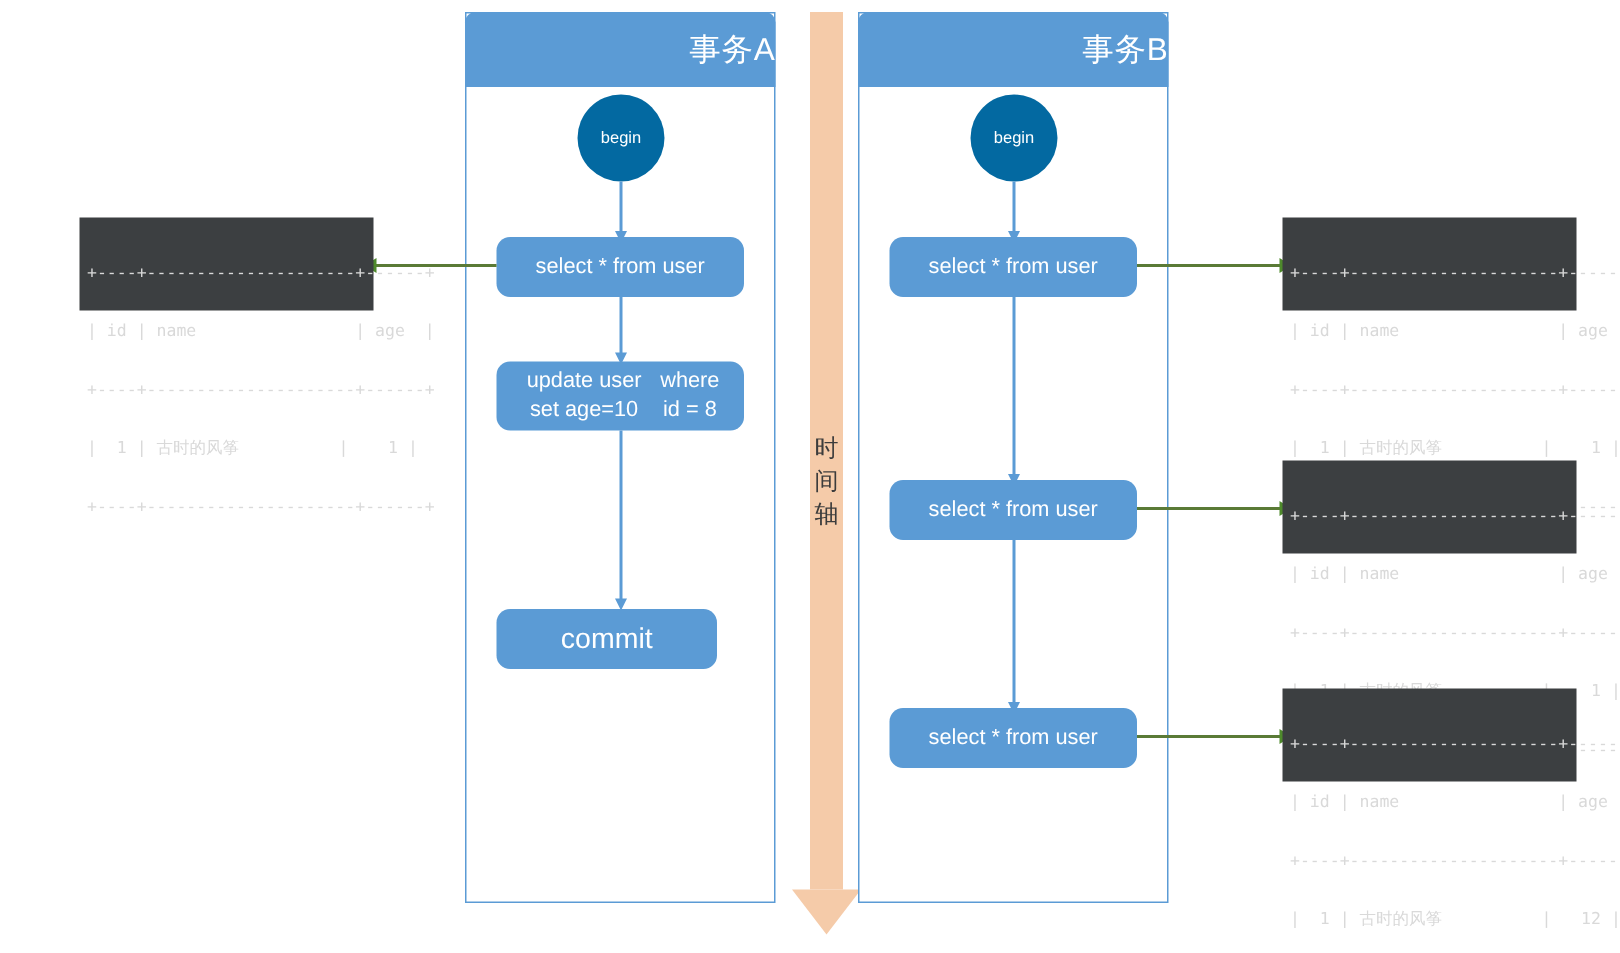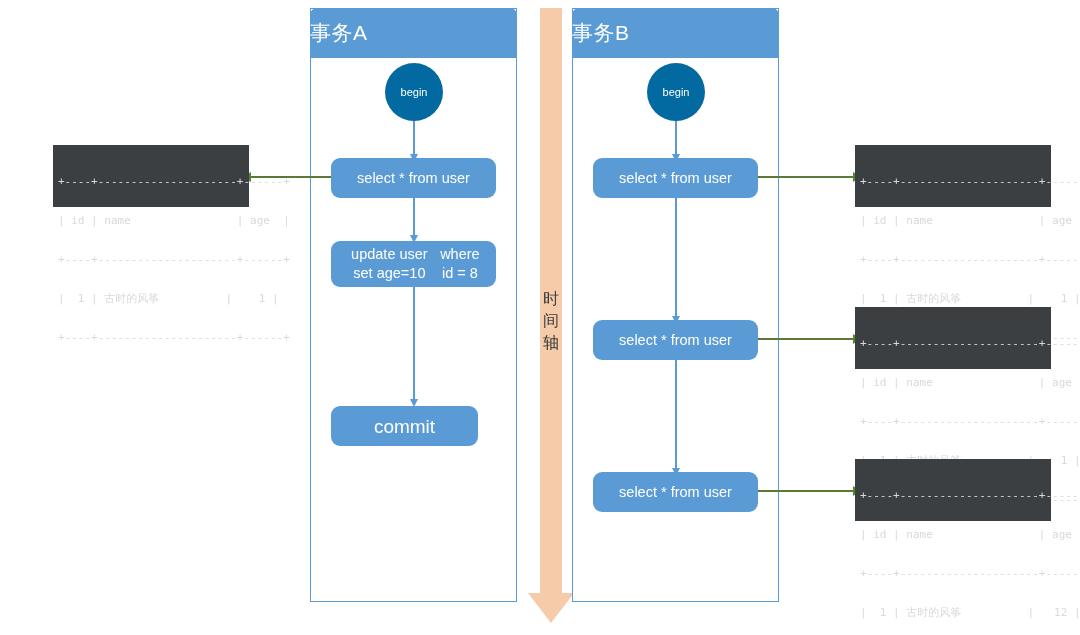--- a/index.html
+++ b/index.html
@@ -17,21 +17,21 @@
     position:absolute;
     border:1px solid #5b9bd5;
     box-sizing:border-box;
     background:#ffffff;
   }
   .txn-header{
     position:absolute;
     background:#5b9bd5;
     border-radius:7px 7px 0 0;
     color:#ffffff;
-    display:flex;align-items:center;justify-content:flex-start;
+    display:flex;align-items:center;justify-content:flex-end;
     font-size:21px;
     letter-spacing:0.5px;
     box-sizing:border-box;
   }
 
   
   .begin-node{
     position:absolute;
     background:#0369a1;
     border-radius:50%;

